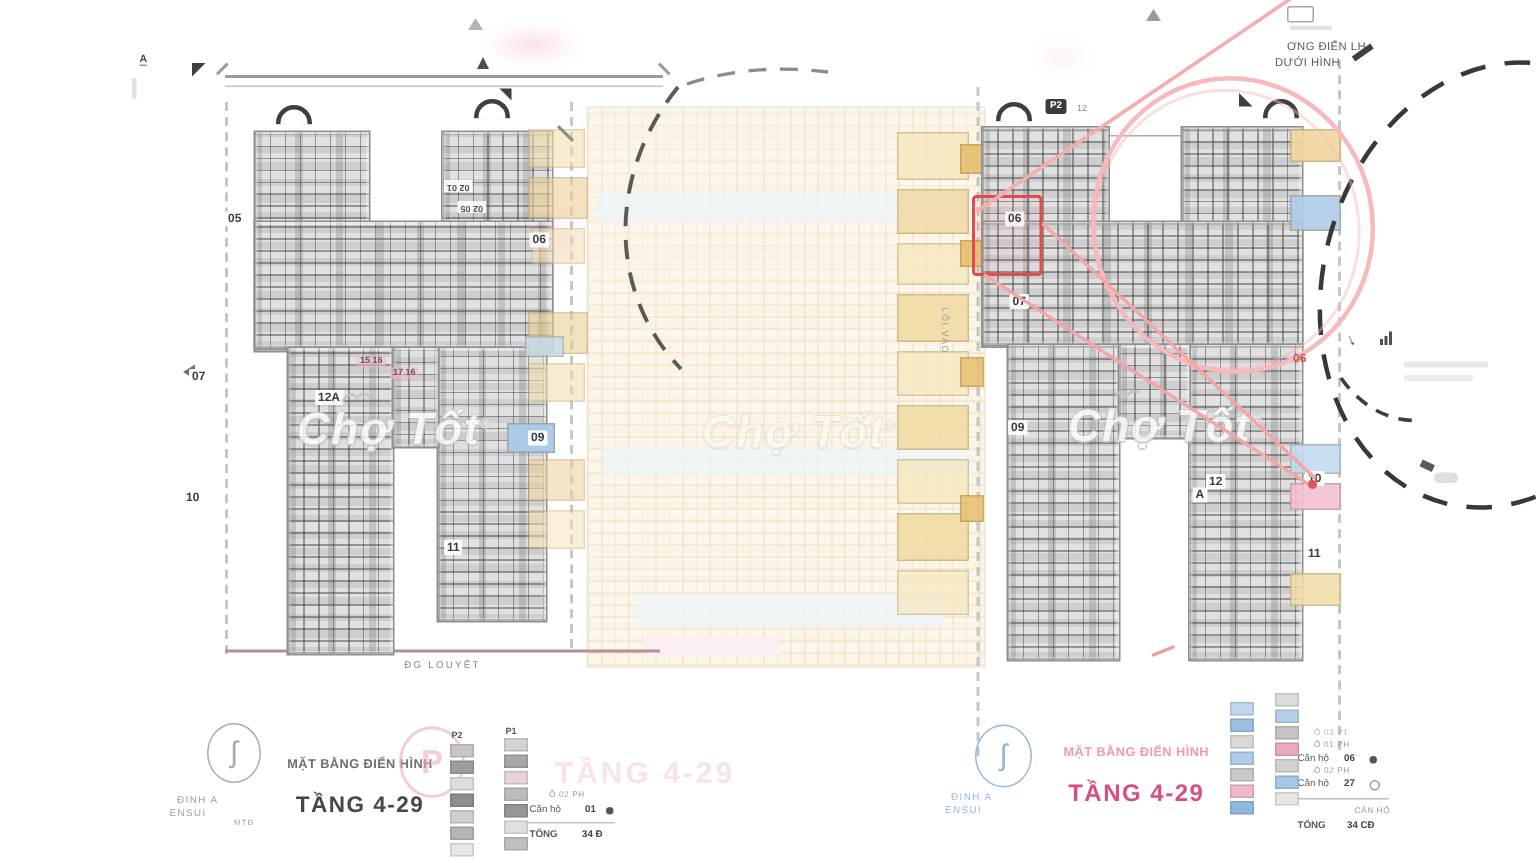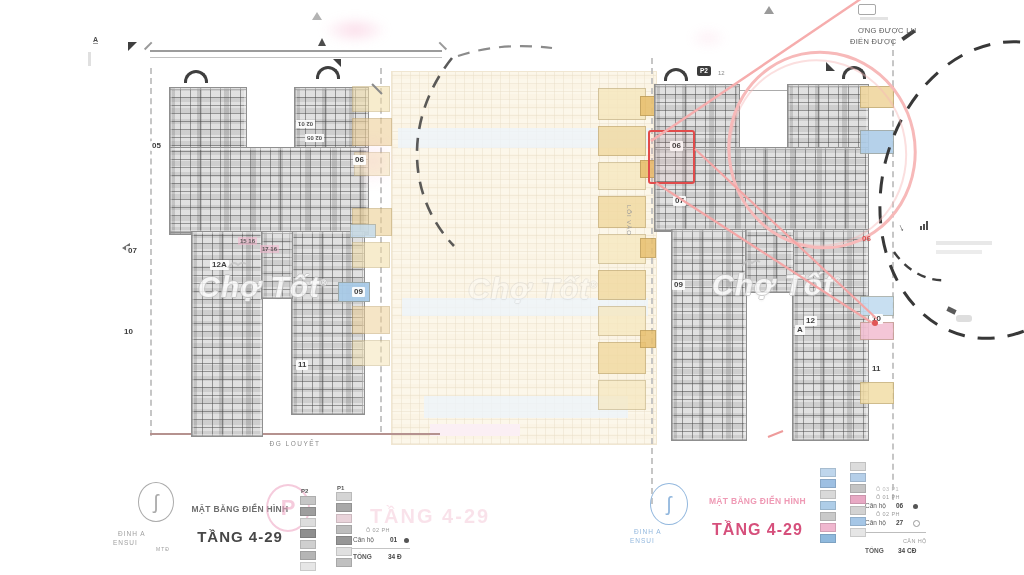--- a/index.html
+++ b/index.html
@@ -217,22 +217,22 @@
     <rect x="649" y="131" width="45" height="52" rx="2" fill="rgba(230,80,80,.05)" stroke="#e14b4b" stroke-width="2"></rect>
     <line x1="656" y1="183" x2="874" y2="324" stroke="#f4a6a6" stroke-width="2.2"></line>
     <line x1="695" y1="149" x2="877" y2="319" stroke="#f4a6a6" stroke-width="2.2"></line>
     <line x1="651" y1="141" x2="868" y2="-6" stroke="#f6adad" stroke-width="2.4"></line>
     <circle cx="875" cy="323" r="3" fill="#e05555"></circle>
     <line x1="768" y1="437" x2="783" y2="431" stroke="#ee9b9b" stroke-width="2"></line>
   </svg>
 
   <div class="abs" style="left:858px;top:4px;width:16px;height:9px;border:1.5px solid #a8a8a8;border-radius:2px;"></div>
   <div class="abs" style="left:860px;top:17px;width:28px;height:3px;background:#e3e3e3;"></div>
-  <div class="abs" style="left:858px;top:26px;font-size:7.5px;color:#5a5a5a;letter-spacing:.3px;">ƠNG ĐƯỢC LH</div>
-  <div class="abs" style="left:850px;top:37px;font-size:7.5px;color:#5a5a5a;letter-spacing:.3px;">ĐIỂN ĐƯỢC</div>
+  <div class="abs" style="left:858px;top:26px;font-size:7.5px;color:#5a5a5a;letter-spacing:.3px;">ƠNG ĐIỂN LH</div>
+  <div class="abs" style="left:850px;top:37px;font-size:7.5px;color:#5a5a5a;letter-spacing:.3px;">DƯỚI HÌNH</div>
   <div class="tri" style="left:764px;top:6px;border-bottom-color:#9a9a9a;"></div>
 
   <span class="abs" style="left:898px;top:221px;font-size:11px;color:#4a4a4a;transform:rotate(-25deg);">↓</span>
   <div class="barsico">
     <i style="left:920px;top:226px;height:4px;"></i>
       <i style="left:923px;top:224px;height:6px;"></i>
       <i style="left:926px;top:221px;height:9px;"></i>
   </div>
   <div class="abs" style="left:936px;top:241px;width:56px;height:4px;background:#e8e8e8;"></div>
   <div class="abs" style="left:936px;top:250px;width:46px;height:4px;background:#ececec;"></div>

